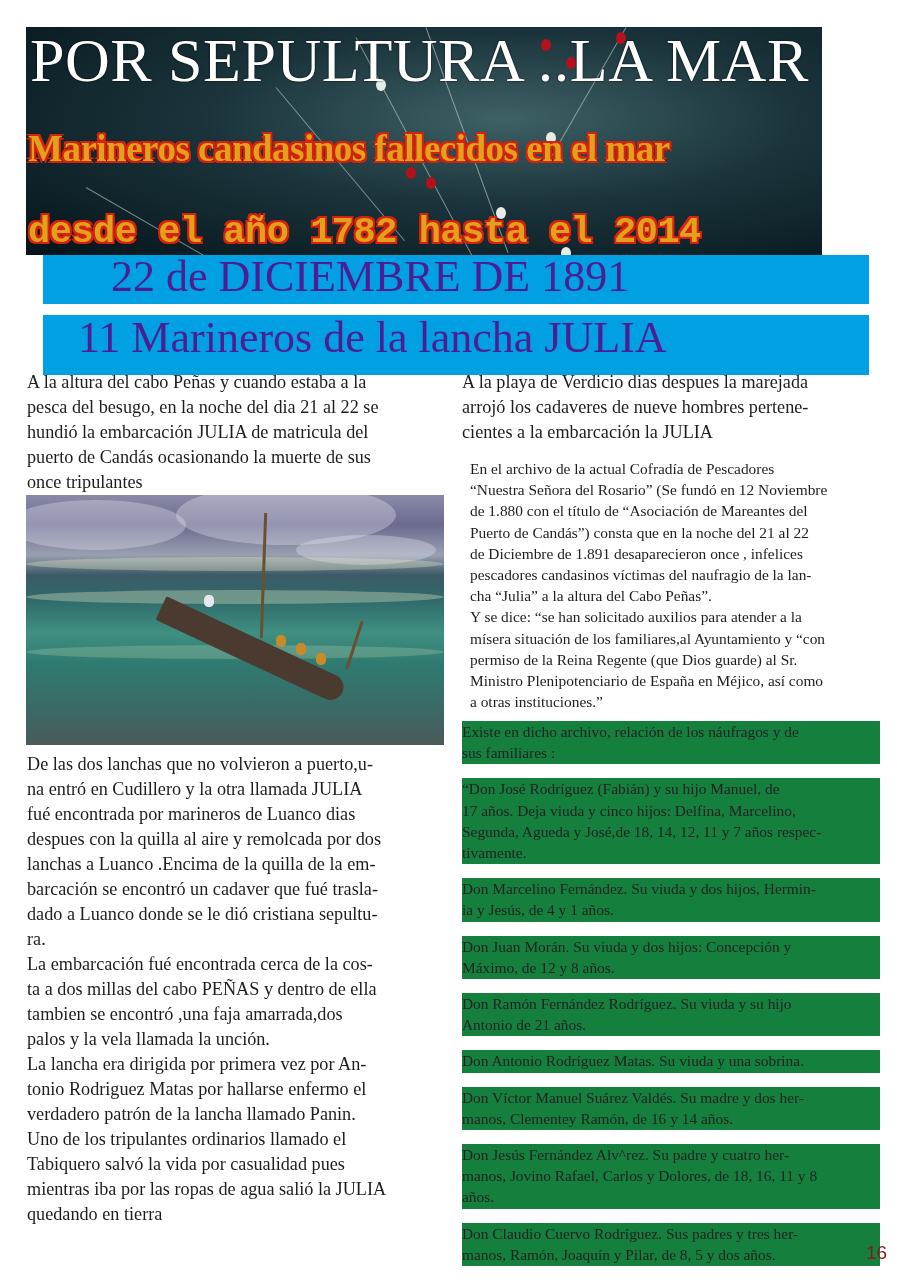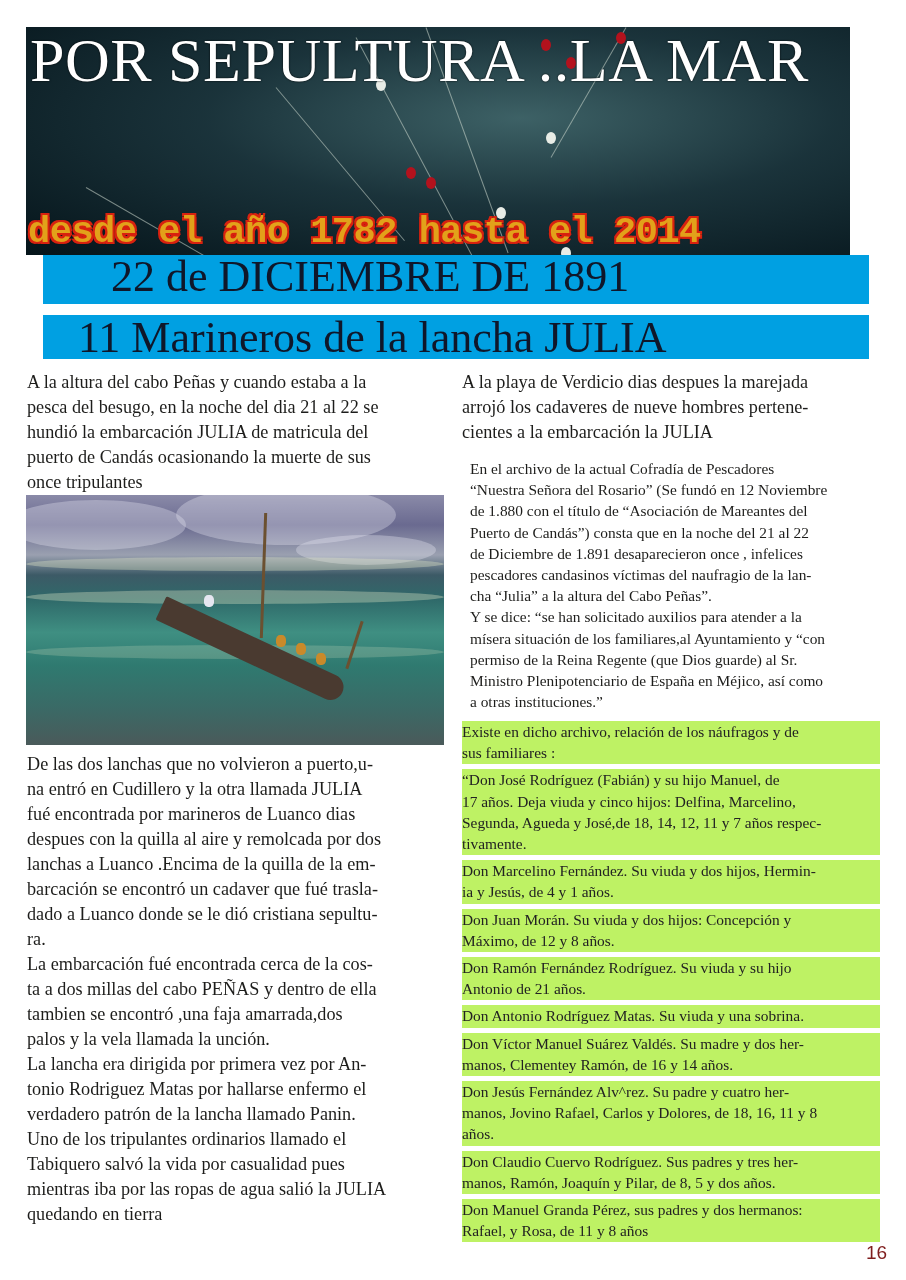--- a/index.html
+++ b/index.html
@@ -5,46 +5,45 @@
   html, body { margin: 0; padding: 0; }
   body {
     width: 906px; height: 1280px; background: #ffffff; position: relative;
     overflow: hidden; font-family: "Liberation Serif", "DejaVu Serif", serif; color: #1d1d1b;
   }
   .banner {
     position: absolute; left: 26px; top: 27px; width: 796px; height: 228px;
     background:
       radial-gradient(ellipse at 60% 40%, rgba(40,80,85,0.9) 0%, rgba(14,40,48,0.95) 45%, #05141a 100%);
     overflow: hidden;
-    padding-left: 28px;
   }
   .banner .stem { position: absolute; height: 1px; background: rgba(210,220,210,0.55); transform-origin: left center; }
   .banner .flower { position: absolute; width: 10px; height: 12px; border-radius: 50%; }
   .banner .red { background: #b3121d; }
   .banner .white { background: #e8ece6; }
   .banner-title {
     position: absolute; left: 4px; top: -2px; font-size: 62px; color: #ffffff;
     letter-spacing: 0.5px; white-space: nowrap;
     font-family: "Liberation Serif", serif;
     text-shadow: 0 0 2px #000;
   }
   .banner-sub {
     position: absolute; left: 2px; font-size: 37px; font-weight: bold; color: #e2a11a;
     white-space: nowrap; font-family: "Liberation Serif", serif;
     text-shadow: -2px -2px 0 #d8210f, 2px -2px 0 #d8210f, -2px 2px 0 #d8210f, 2px 2px 0 #d8210f, 0 0 3px #000;
     letter-spacing: -0.5px;
   }
   .banner-sub.l1 { top: 100px; }
   .banner-sub.l2 { top: 184px; font-family: Liberation Mono, monospace; }
   .bluebar {
-    position: absolute; left: 43px; width: 826px; background: #00a0e2; color: #0f172a;
+    position: absolute; left: 43px; width: 826px; background: #00a0e2; color: #4c1d95;
     font-family: "Liberation Serif", serif; white-space: nowrap;
   }
   .bar1 { top: 255px; height: 49px; }
-  .bar2 { top: 315px; height: 44px; }
+  .bar2 { top: 315px; height: 60px; }
   .bar1 span { position: absolute; left: 68px; top: -4px; font-size: 44px; }
   .bar2 span { position: absolute; left: 35px; top: -3px; font-size: 44px; }
 
   .col-text { position: absolute; font-size: 18.2px; line-height: 25px; white-space: pre-line; }
   .left-intro { left: 27px; top: 370px; width: 420px; }
   .left-body { left: 27px; top: 752px; width: 420px; }
   .right-intro { left: 462px; top: 370px; width: 420px; }
   .right-archive { position: absolute; left: 462px; top: 458px; width: 420px; font-size: 15.4px; line-height: 21.2px; white-space: pre-line; margin-left: 8px; }
 
   .painting {
@@ -57,22 +56,22 @@
   .painting .boat {
     position: absolute; left: 135px; top: 100px; width: 200px; height: 26px; background: #4a3a30;
     transform: rotate(25deg); transform-origin: left center; border-radius: 6px 40px 40px 6px;
   }
   .painting .mast { position: absolute; left: 236px; top: 18px; width: 3px; height: 125px; background: #6b5030; transform: rotate(2deg); }
   .painting .mast2 { position: absolute; left: 327px; top: 125px; width: 3px; height: 50px; background: #6b5030; transform: rotate(18deg); }
   .painting .crew { position: absolute; width: 10px; height: 12px; border-radius: 40%; background: #c98a2a; }
 
   .yellow-list { position: absolute; left: 462px; top: 721px; width: 418px; }
   .yitem {
-    background: #bef264; font-size: 15.4px; line-height: 21.2px; padding: 0 2px 1px 0;
-    margin-bottom: 5px; white-space: pre-line; color: #222;
+    background: #15803d; font-size: 15.4px; line-height: 21.2px; padding: 0 2px 1px 0;
+    margin-bottom: 14px; white-space: pre-line; color: #222;
   }
   .page-number {
     position: absolute; left: 866px; top: 1242px; font-family: "Liberation Sans", sans-serif;
     font-size: 19px; color: #7f1d1d;
   }
 </style>
 </head>
 <body>
 
 <div class="banner">
@@ -84,20 +83,21 @@
   <div class="flower red" style="left:515px;top:12px;"></div>
   <div class="flower red" style="left:540px;top:30px;"></div>
   <div class="flower red" style="left:590px;top:5px;"></div>
   <div class="flower red" style="left:380px;top:140px;"></div>
   <div class="flower red" style="left:400px;top:150px;"></div>
   <div class="flower white" style="left:350px;top:52px;"></div>
   <div class="flower white" style="left:520px;top:105px;"></div>
   <div class="flower white" style="left:470px;top:180px;"></div>
   <div class="flower white" style="left:535px;top:220px;"></div>
   <div class="banner-title">POR SEPULTURA ..LA MAR</div>
+  <div class="banner-sub l1">Marineros candasinos fallecidos en el mar</div>
   <div class="banner-sub l2">desde el año 1782 hasta el 2014</div>
 </div>
 
 <div class="bluebar bar1">
   <span>22 de DICIEMBRE DE 1891</span>
 </div>
 <div class="bluebar bar2">
   <span>11 Marineros de la lancha JULIA</span>
 </div>
 

